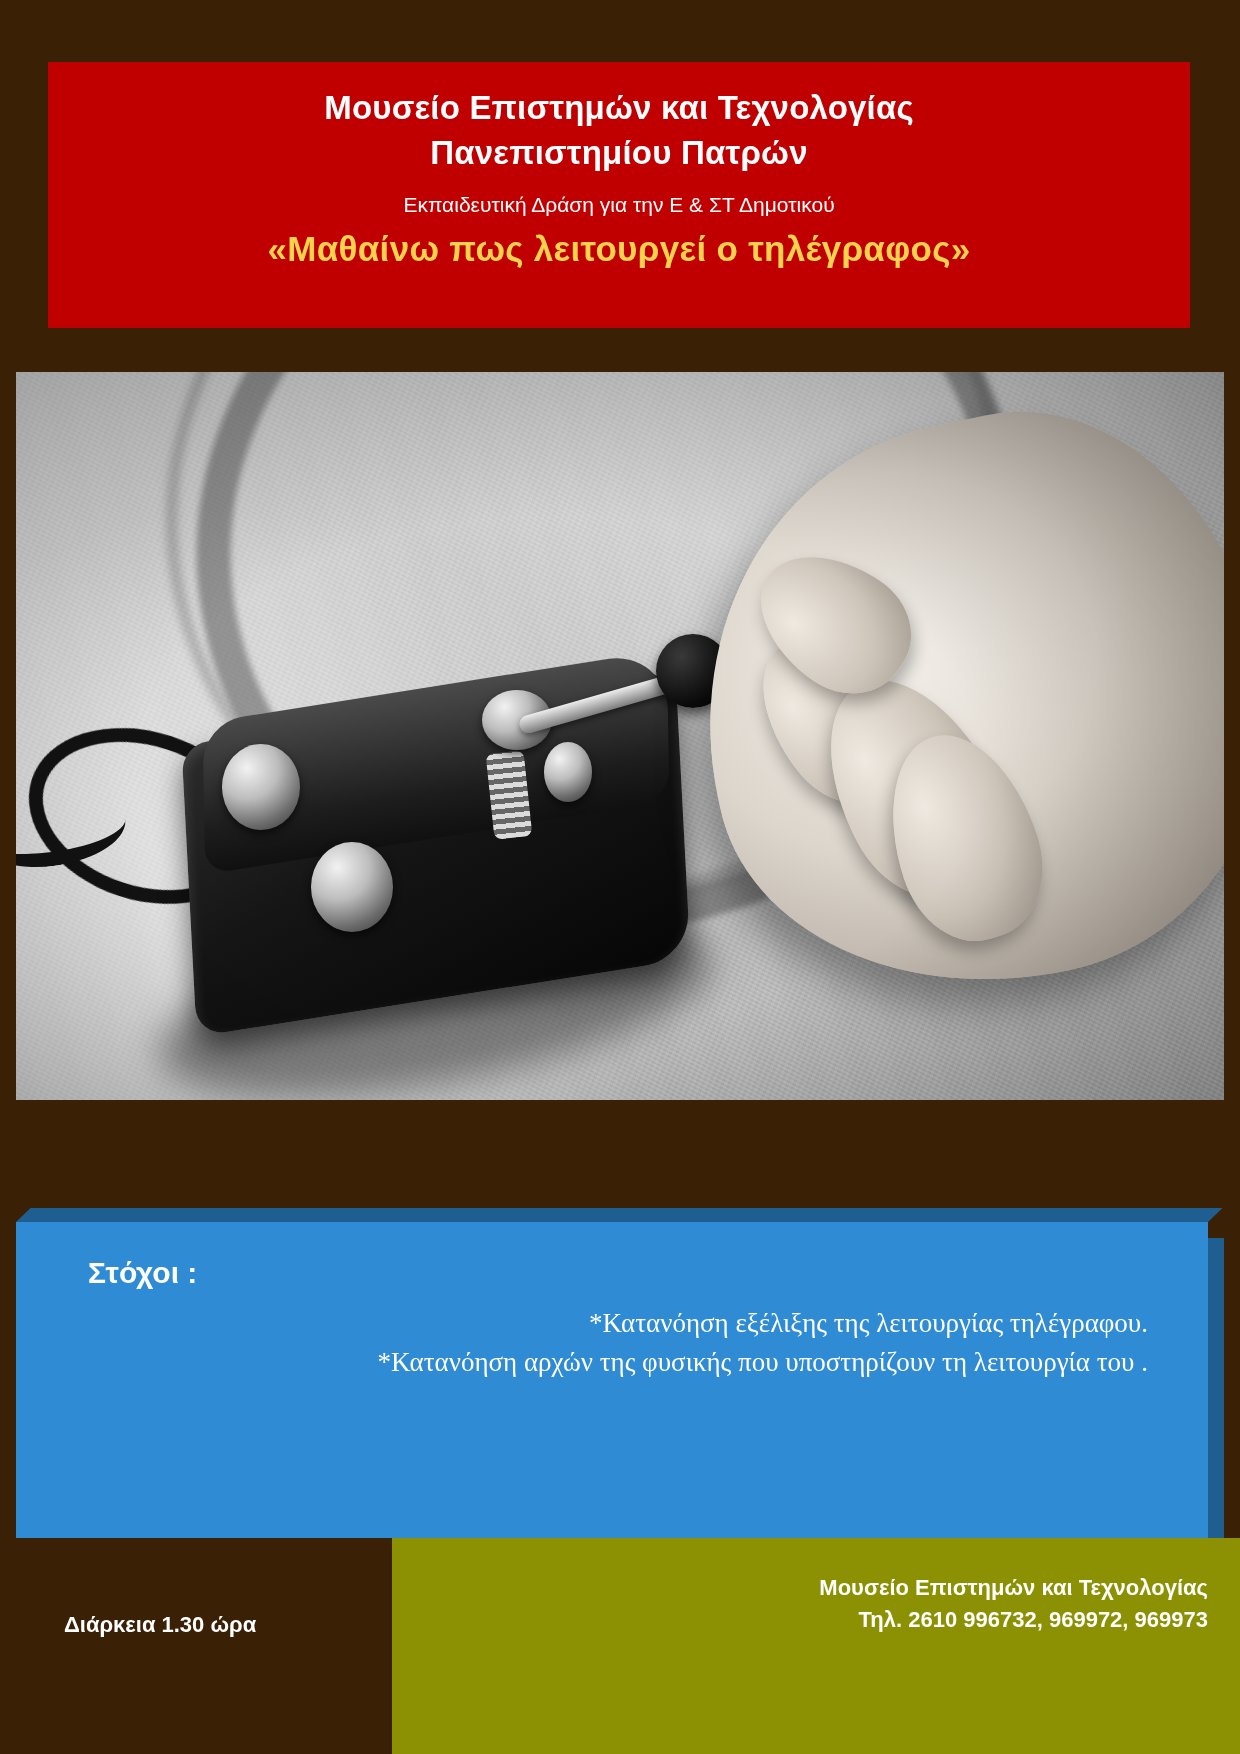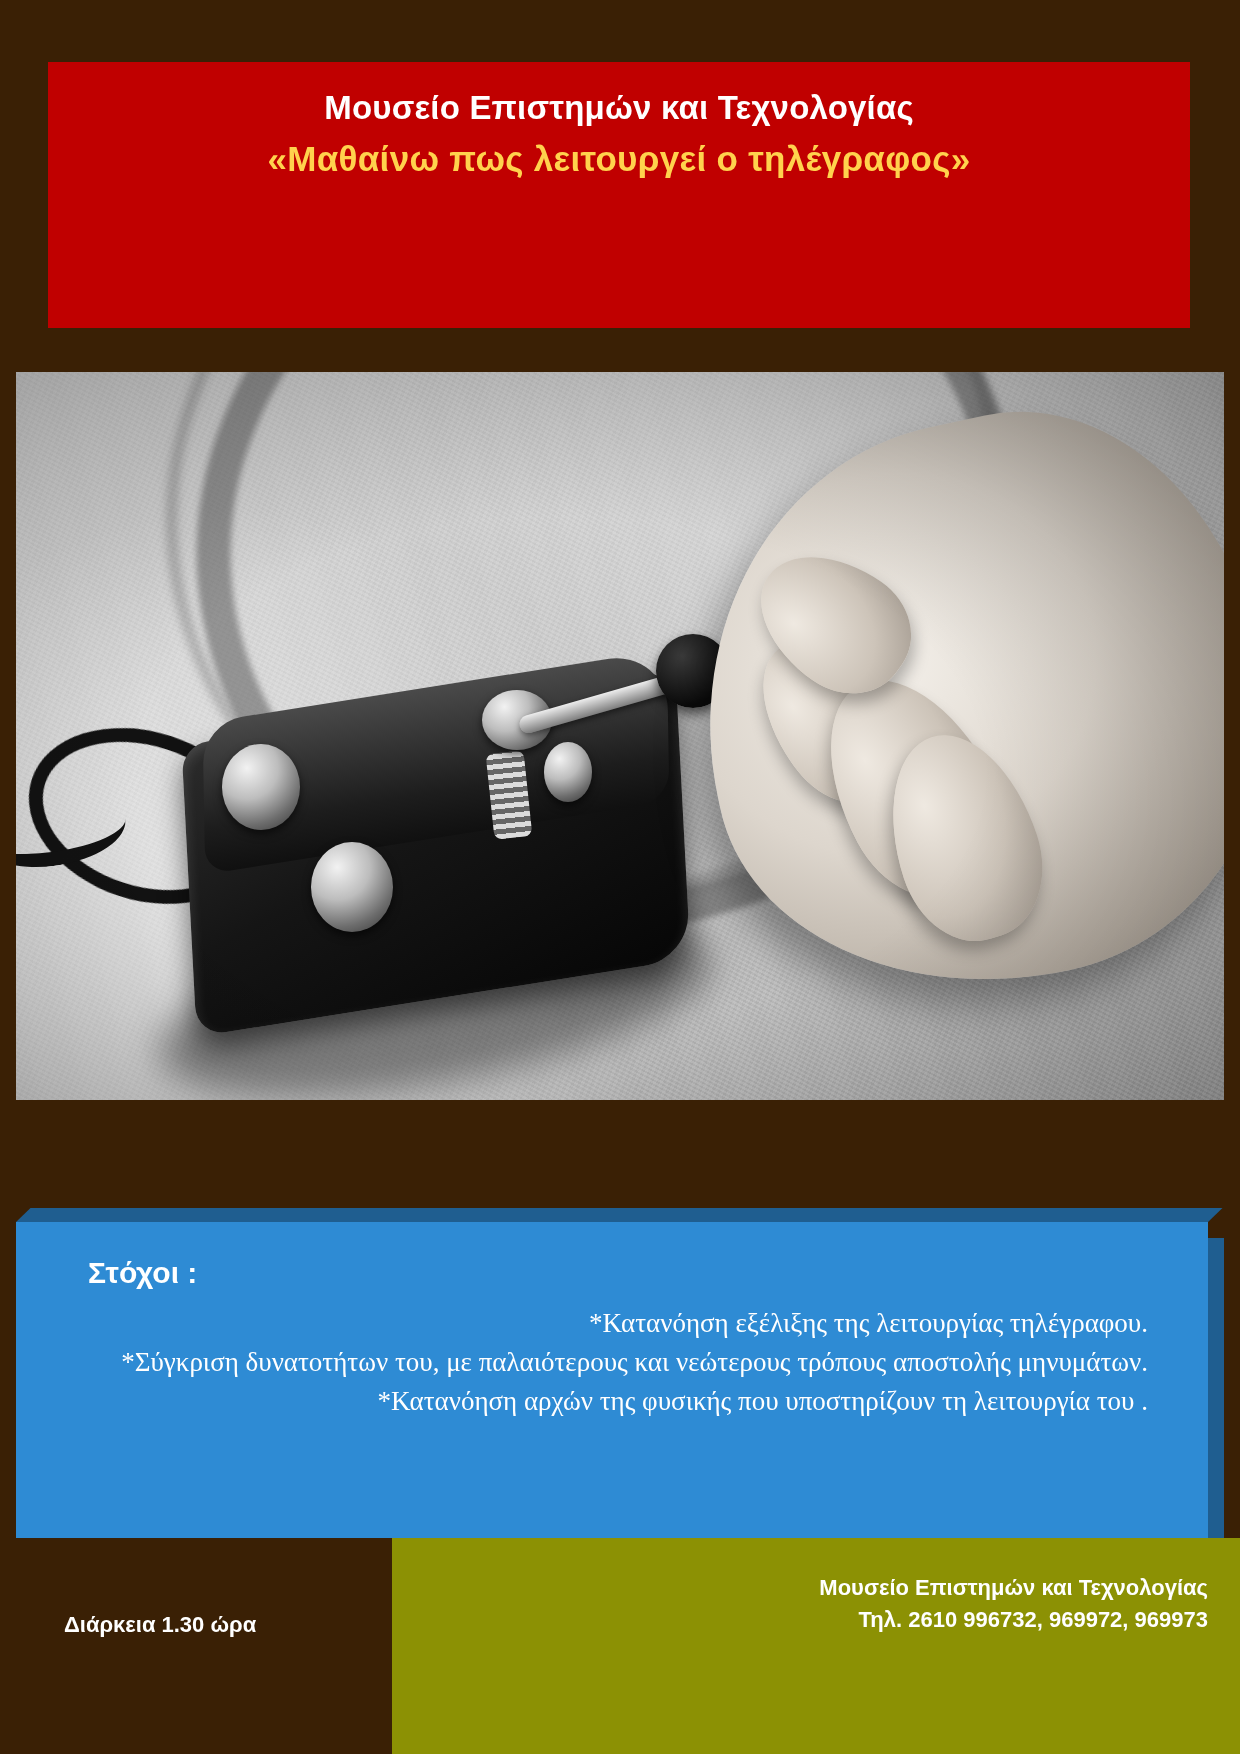--- a/index.html
+++ b/index.html
@@ -313,20 +313,22 @@
     line-height: 1.45;
     font-weight: bold;
   }
   .contact-line.first { font-weight: bold; }
 </style>
 </head>
 <body>
 
 <div class="header-band">
   <div class="header-line1">Μουσείο Επιστημών και Τεχνολογίας</div>
+  <div class="header-line2">Πανεπιστημίου Πατρών</div>
+  <div class="header-sub">Εκπαιδευτική Δράση για την Ε &amp; ΣΤ Δημοτικού</div>
   <div class="header-title">«Μαθαίνω πως λειτουργεί ο τηλέγραφος»</div>
 </div>
 
 <div class="photo-wrap">
   <div class="photo-canvas">
     <div class="carpet"></div>
     <div class="carpet-arc"></div>
     <div class="carpet-arc2"></div>
     <div class="cable"></div>
     <div class="cable2"></div>
@@ -347,21 +349,20 @@
     <div class="finger thumb"></div>
     <div class="vignette"></div>
   </div>
 </div>
 
 <div class="goals-shadow-top"></div>
 <div class="goals-shadow"></div>
 <div class="goals">
   <div class="goals-title">Στόχοι :</div>
   <div class="goals-line">*Κατανόηση εξέλιξης της λειτουργίας τηλέγραφου.</div>
-  <div class="goals-line">*Σύγκριση δυνατοτήτων του, με παλαιότερους και νεώτερους τρόπους αποστολής μηνυμάτων.</div>
   <div class="goals-line">*Κατανόηση  αρχών της φυσικής που υποστηρίζουν τη λειτουργία του .</div>
 </div>
 
 <div class="bottom-left"></div>
 <div class="duration">Διάρκεια 1.30 ώρα</div>
 <div class="bottom-mid"></div>
 <div class="bottom-right">
   <div class="contact-line first">Μουσείο Επιστημών και Τεχνολογίας</div>
   <div class="contact-line">Τηλ. 2610 996732, 969972, 969973</div>
 </div>

